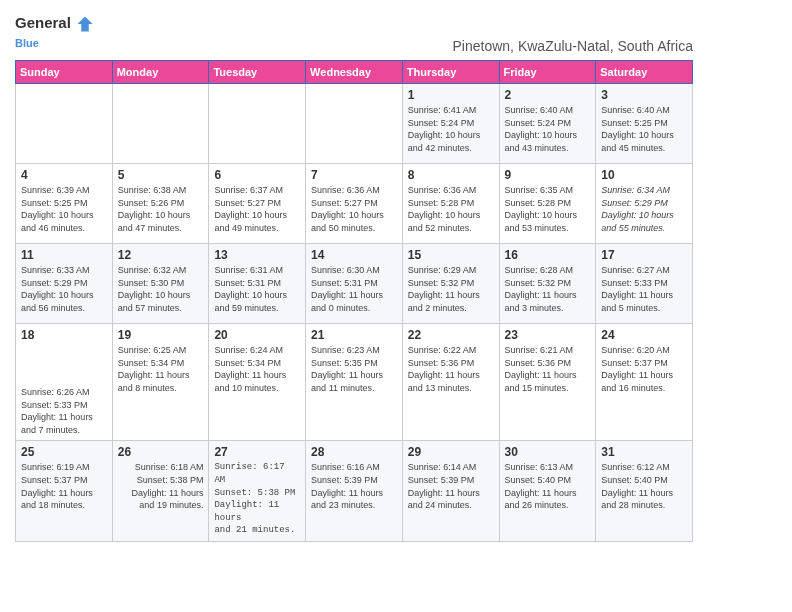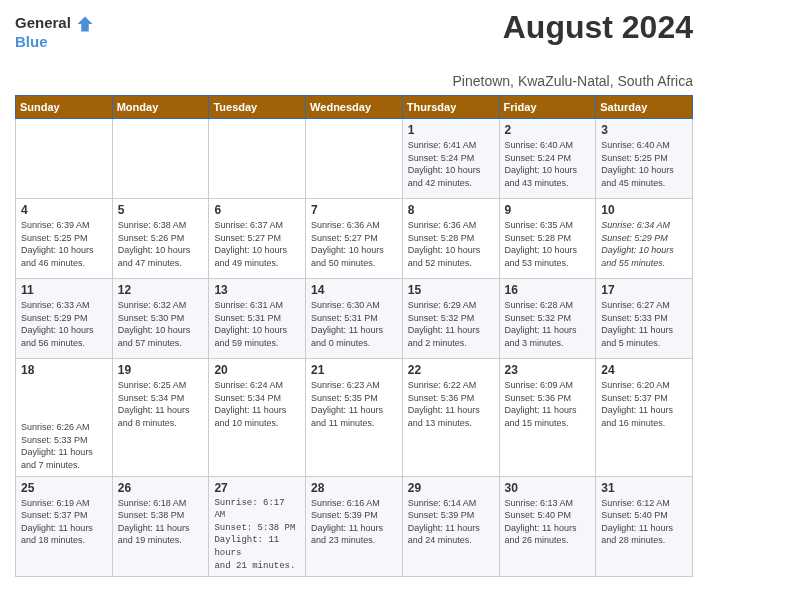--- a/index.html
+++ b/index.html
@@ -38,21 +38,21 @@
       font-size: 14px;
       color: #555;
       margin-top: 28px;
     }
     table {
       width: 100%;
       border-collapse: collapse;
       table-layout: fixed;
     }
     thead tr th {
-      background-color: #a16207;
+      background-color: #ec4899;
       color: #fff;
       font-size: 11px;
       font-weight: bold;
       padding: 5px 4px;
       text-align: left;
       border: 1px solid #2e6db4;
     }
     tbody tr td {
       border: 1px solid #ccc;
       vertical-align: top;
@@ -89,25 +89,24 @@
 
 <div class="container">
   <div class="header-row">
     <div class="logo">
       <div style="line-height:1.1;">
         <span style="font-size:15px;font-weight:bold;color:#333;">General</span>
         <svg width="18" height="18" viewBox="0 0 24 24" style="vertical-align:middle;margin:0 1px;">
           <polygon points="12,2 22,12 17,12 17,22 7,22 7,12 2,12" fill="#4a90d9"></polygon>
         </svg>
         <br>
-        <span style="font-size:15px;font-weight:bold;color:#4a90d9;">Blue</span>
+        <span style="font-size:11px;font-weight:bold;color:#4a90d9;">Blue</span>
       </div>
     </div>
     <div class="title-block">
-      <div class="month-year">August 2024</div>
       <div class="location">Pinetown, KwaZulu-Natal, South Africa</div>
     </div>
   </div>
 
   <table>
     <thead>
       <tr>
       <th>Sunday</th>
           <th>Monday</th>
           <th>Tuesday</th>
@@ -278,21 +277,21 @@
           </td>
           <td>
             <span class="day-number">22</span>
             <div class="day-info" style="white-space: pre-line;">Sunrise: 6:22 AM
 Sunset: 5:36 PM
 Daylight: 11 hours
 and 13 minutes.</div>
           </td>
           <td>
             <span class="day-number">23</span>
-            <div class="day-info" style="white-space: pre-line;">Sunrise: 6:09 AM
+            <div class="day-info" style="white-space: pre-line;">Sunrise: 6:21 AM
 Sunset: 5:36 PM
 Daylight: 11 hours
 and 15 minutes.</div>
           </td>
           <td>
             <span class="day-number">24</span>
             <div class="day-info" style="white-space: pre-line;">Sunrise: 6:20 AM
 Sunset: 5:37 PM
 Daylight: 11 hours
 and 16 minutes.</div>
@@ -301,21 +300,21 @@
         <tr>
           <td>
             <span class="day-number">25</span>
             <div class="day-info" style="white-space: pre-line;">Sunrise: 6:19 AM
 Sunset: 5:37 PM
 Daylight: 11 hours
 and 18 minutes.</div>
           </td>
           <td>
             <span class="day-number">26</span>
-            <div class="day-info" style="white-space: pre-line;">Sunrise: 6:18 AM
+            <div class="day-info" style="white-space: pre-line; text-align: right;">Sunrise: 6:18 AM
 Sunset: 5:38 PM
 Daylight: 11 hours
 and 19 minutes.</div>
           </td>
           <td>
             <span class="day-number">27</span>
             <div class="day-info" style="white-space: pre-line; font-family: Liberation Mono, monospace;">Sunrise: 6:17 AM
 Sunset: 5:38 PM
 Daylight: 11 hours
 and 21 minutes.</div>

